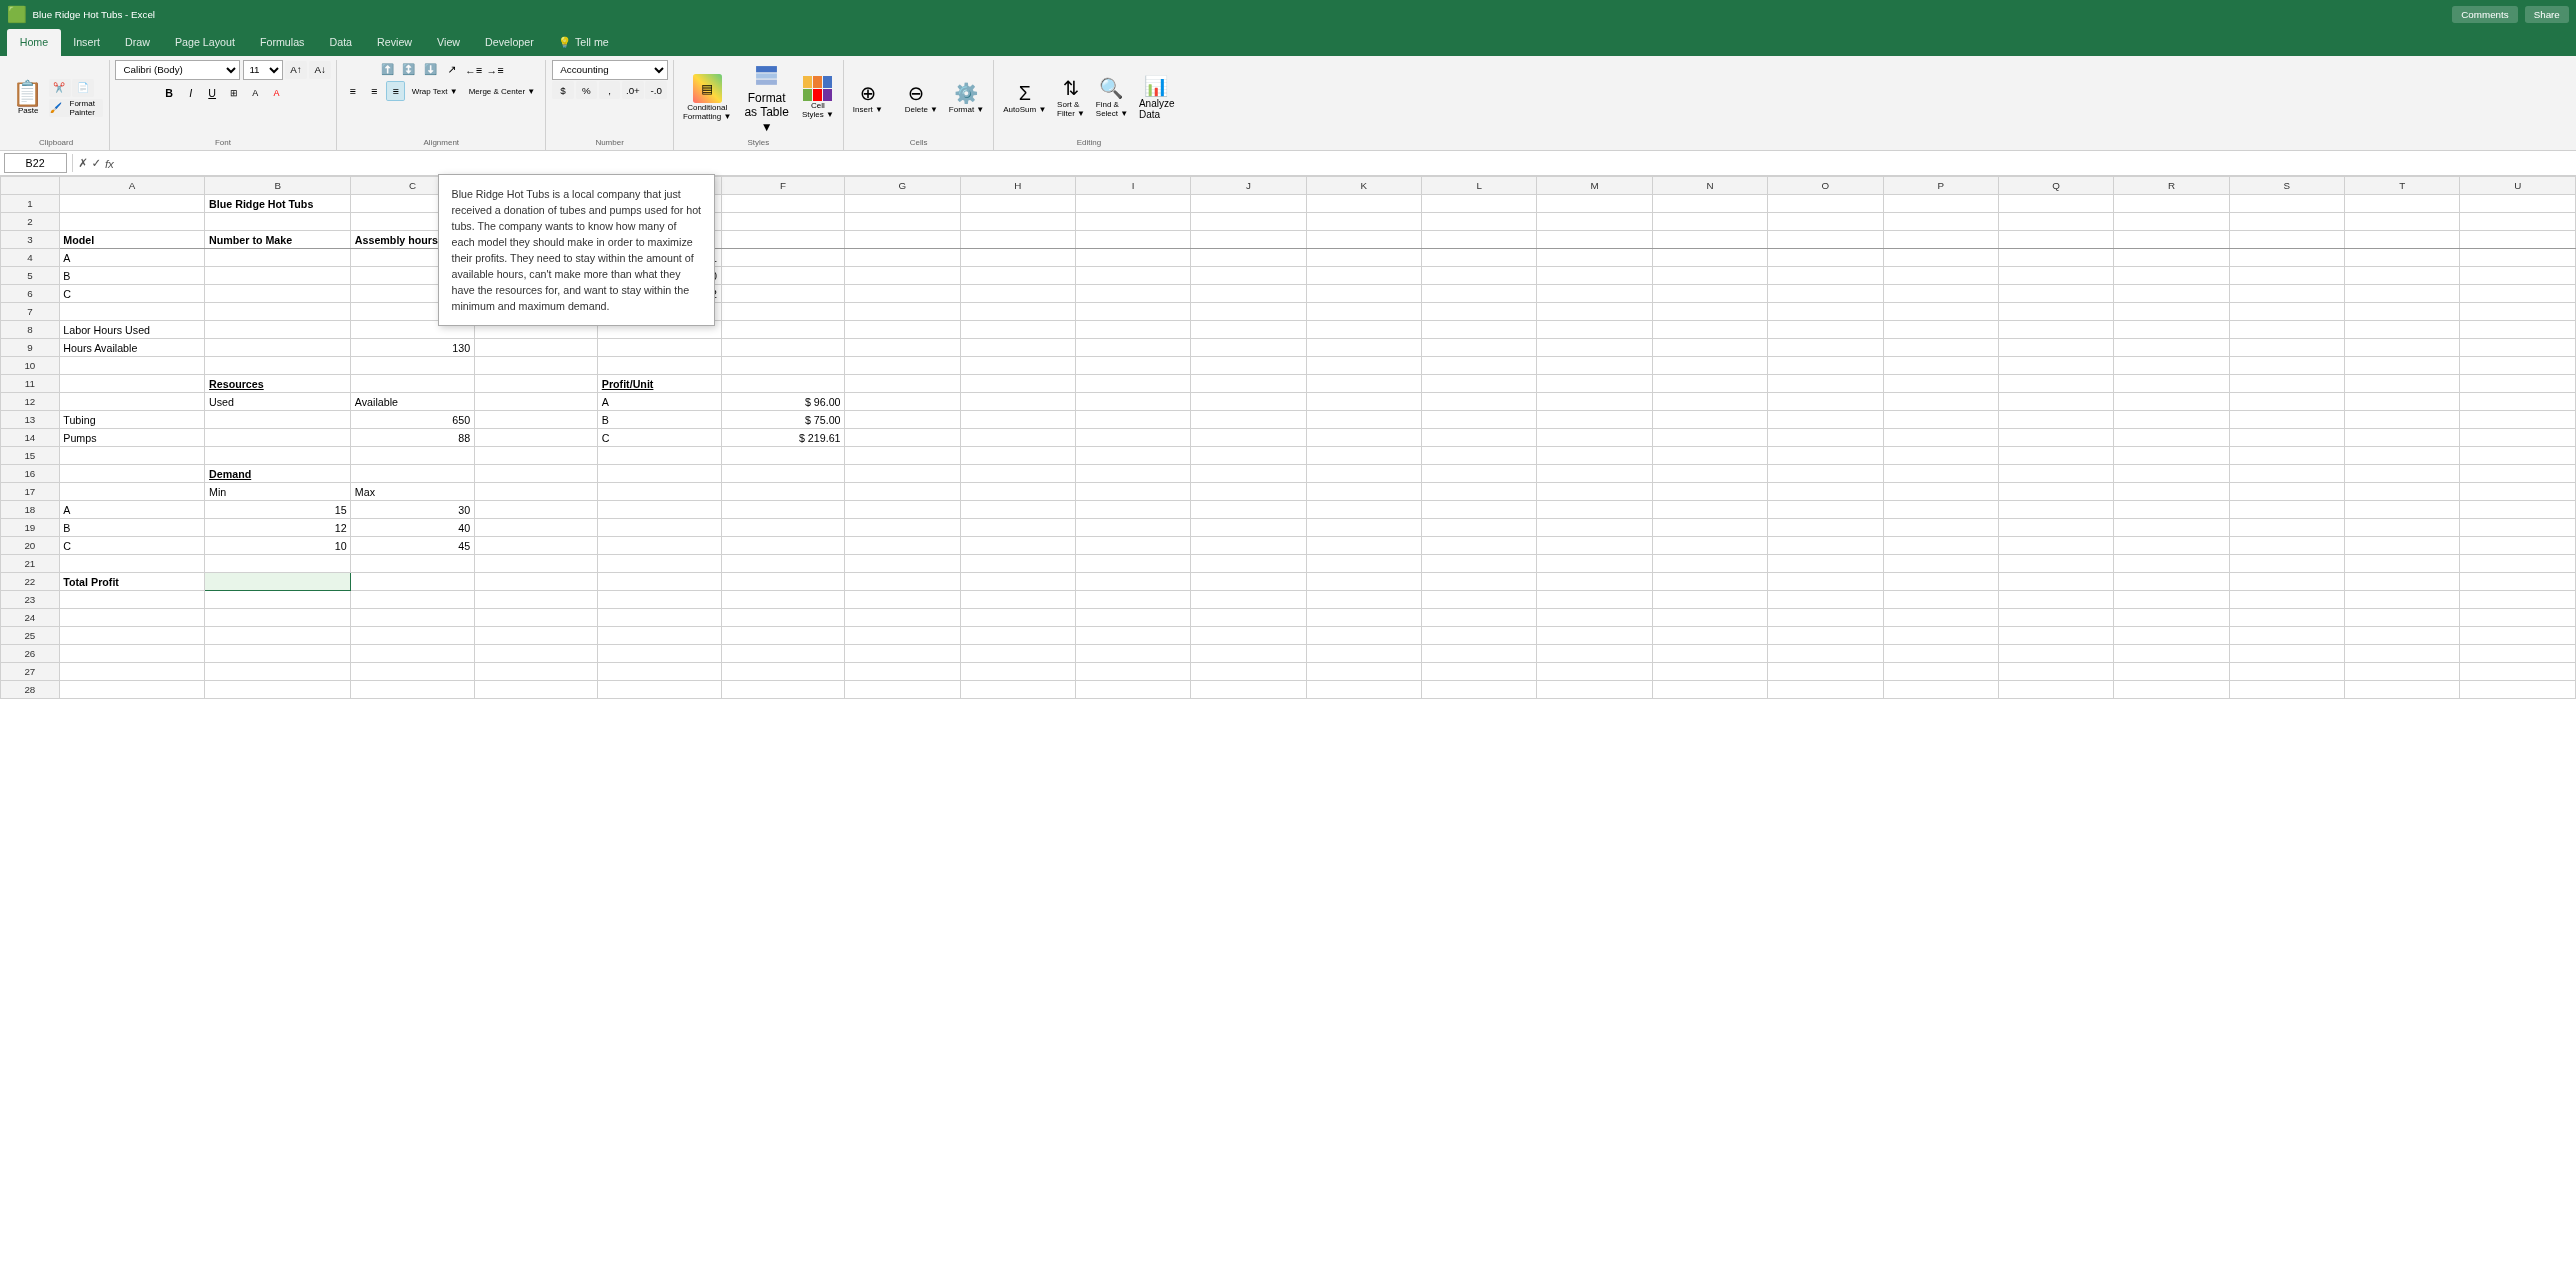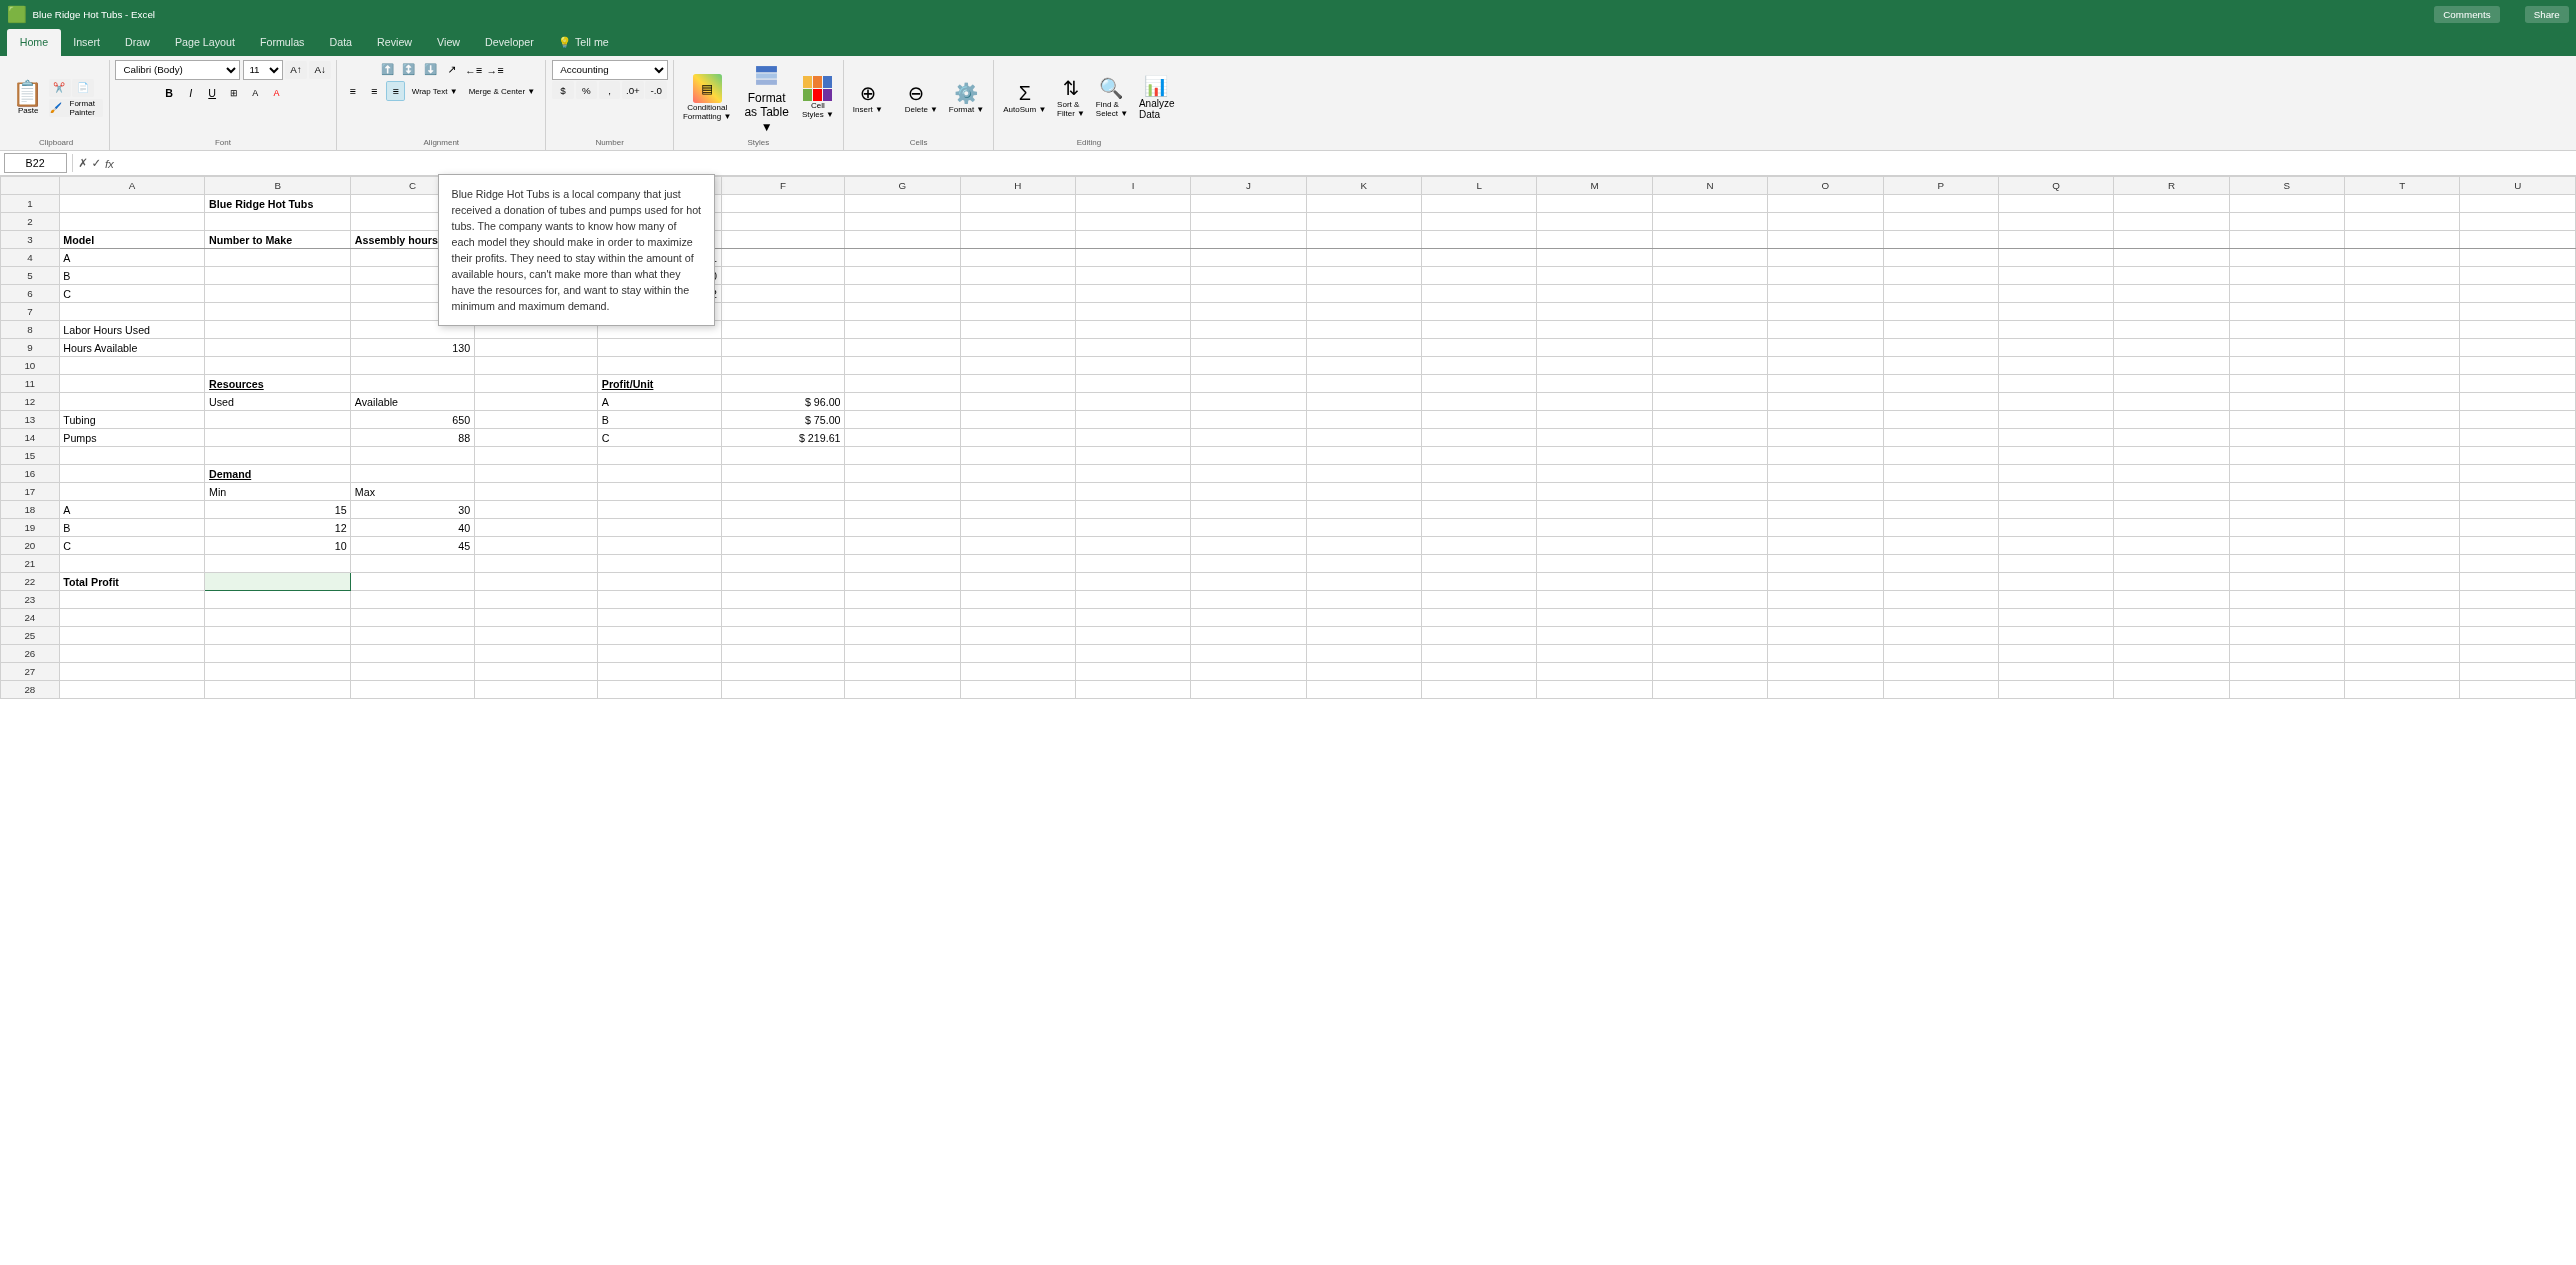--- a/index.html
+++ b/index.html
@@ -93,21 +93,21 @@
     }
   </style>
 </head>
 <body>
 
 <div class="title-bar">
   <div style="display:flex;gap:5.4px;align-items:center;">
     <span style="font-size:16px;">🟩</span>
     <span style="font-size:9.8px;">Blue Ridge Hot Tubs - Excel</span>
   </div>
-  <div style="display:flex;gap:25px;">
+  <div style="display:flex;gap:7px;">
     <button class="title-btn">Comments</button>
     <button class="title-btn">Share</button>
   </div>
 </div>
 
 <div class="ribbon">
   <div class="ribbon-tabs">
     <div class="ribbon-tab active">Home</div>
     <div class="ribbon-tab">Insert</div>
     <div class="ribbon-tab">Draw</div>

